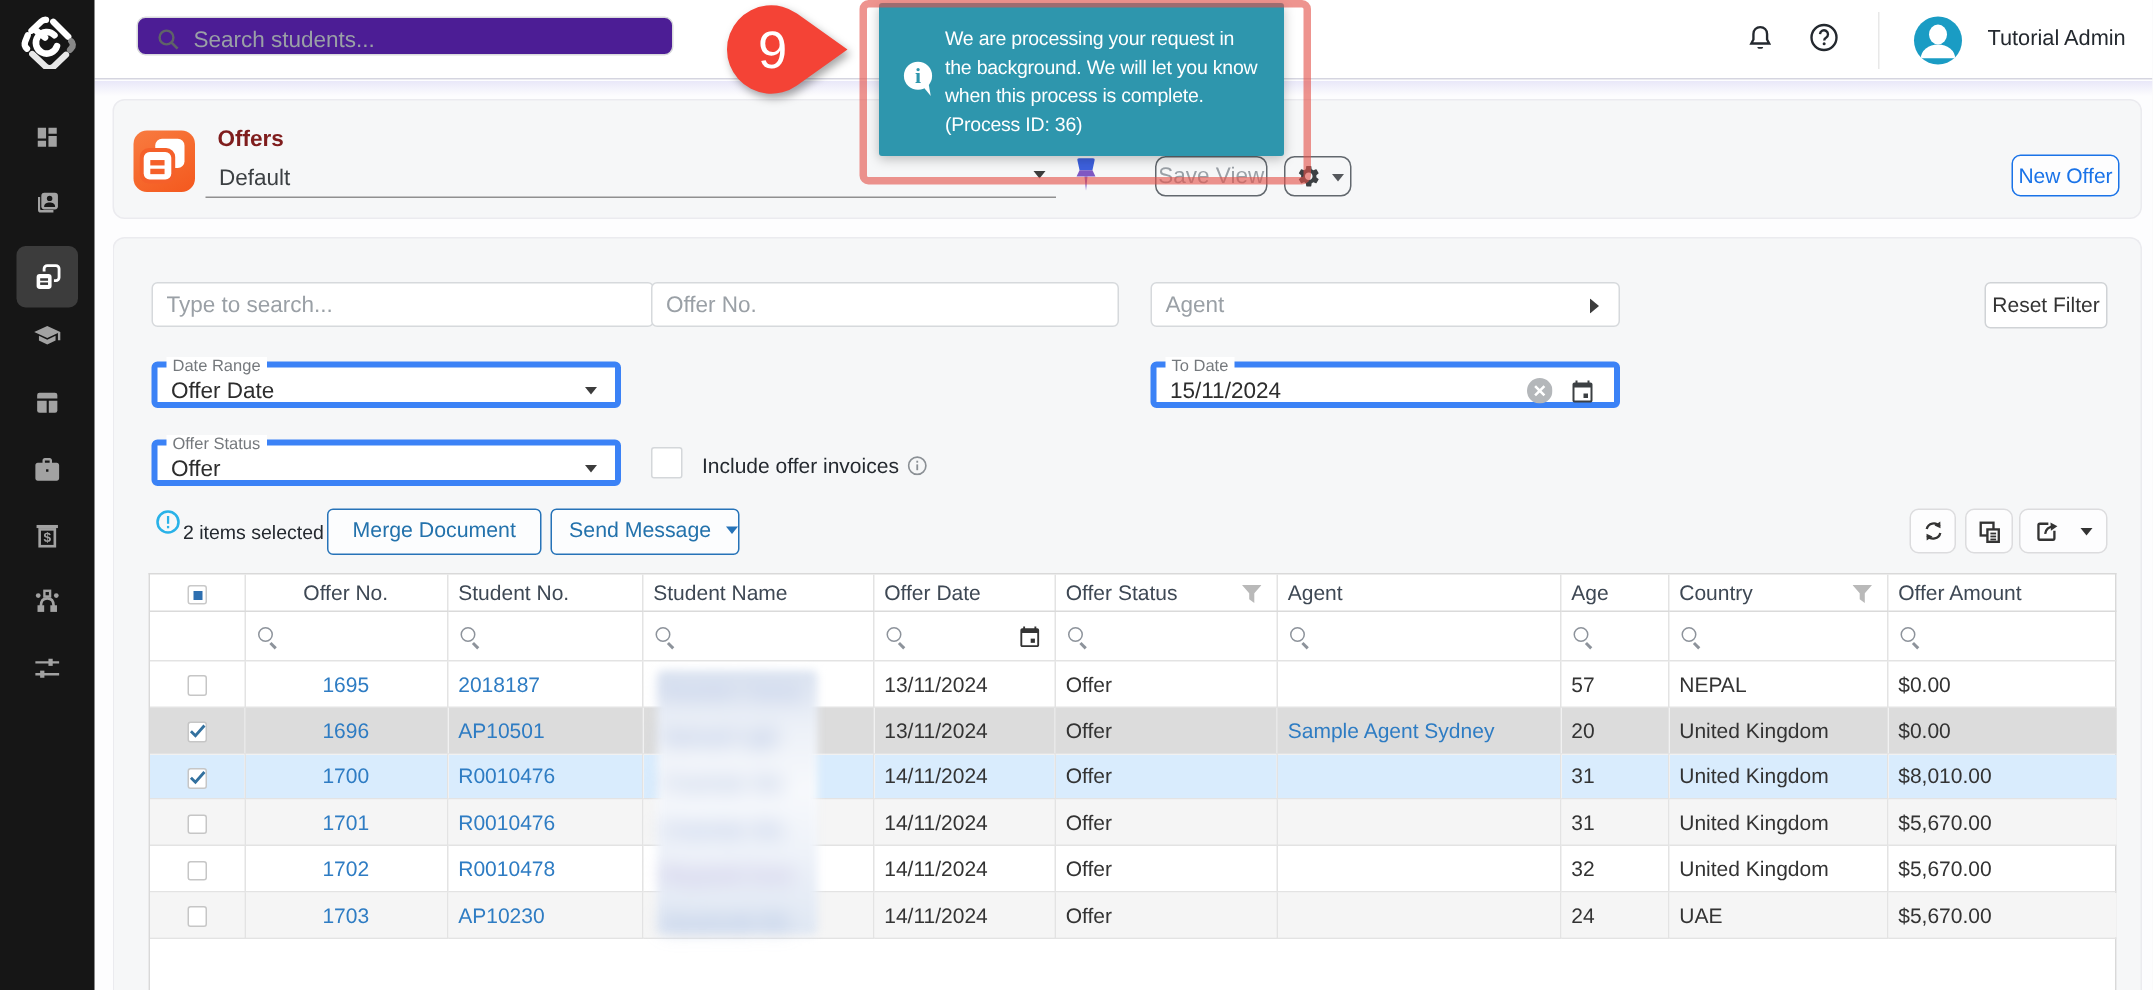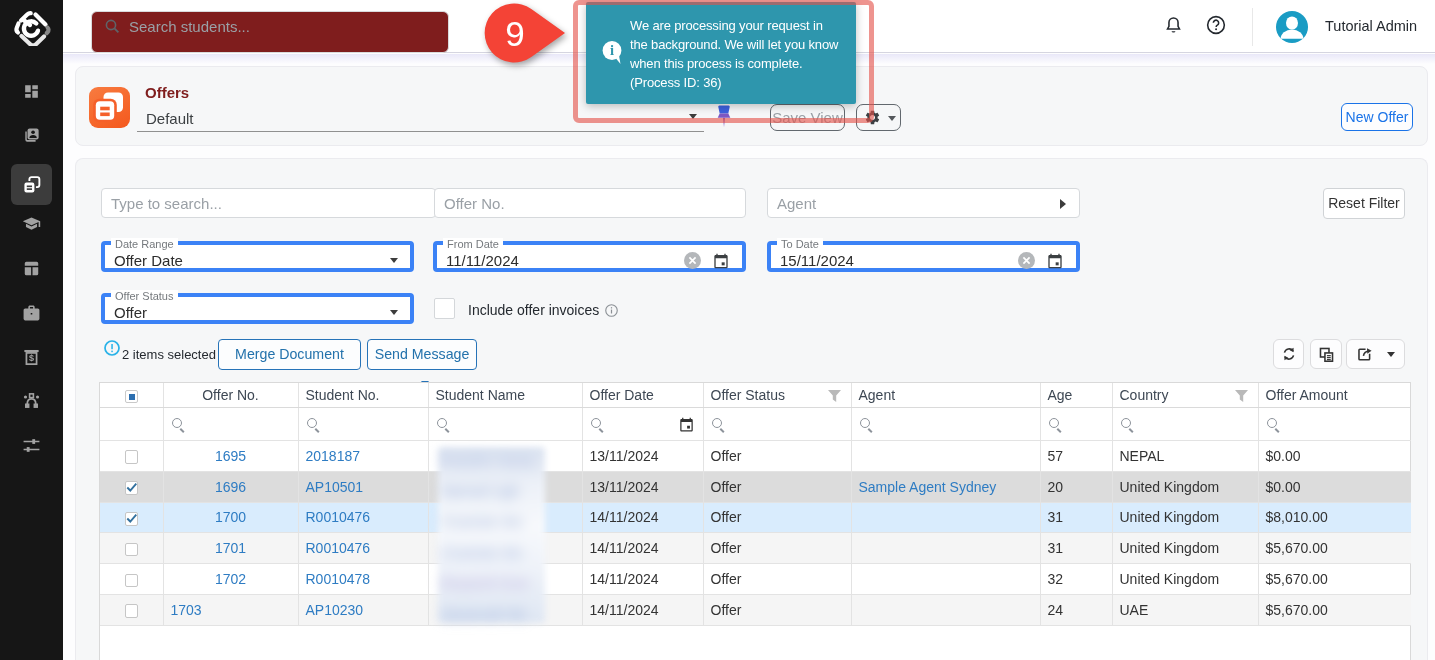--- a/index.html
+++ b/index.html
@@ -7,21 +7,21 @@
 body { font-family:"Liberation Sans",sans-serif; background:#fdfdfe; position:relative; }
 
 
 #sidebar { position:absolute; left:0; top:0; width:63px; height:660px; background:#161616; z-index:30; }
 .nico { position:absolute; left:0; width:63px; text-align:center; }
 #navactive { position:absolute; left:11px; top:164px; width:41px; height:41px; background:#3c3c3c; border-radius:6px; }
 
 
 #topbar { position:absolute; left:63px; top:0; width:1372px; height:53px; background:#fff; border-bottom:1px solid #d5d5e0; z-index:5; }
 #topshadow { position:absolute; left:63px; top:54px; width:1372px; height:10px; background:linear-gradient(rgba(128,120,220,0.16), rgba(255,255,255,0)); z-index:4; }
-#searchbox { position:absolute; left:28px; top:11px; width:358px; height:42px; background:#7f1d1d; border:1px solid #d9dadc; border-radius:6px; }
+#searchbox { position:absolute; left:28px; top:11px; width:358px; height:26px; background:#4c1d95; border:1px solid #d9dadc; border-radius:6px; }
 #searchbox .ph { position:absolute; left:37px; top:6px; font-size:15px; color:#9aa0a6; }
 #tadmin { position:absolute; left:1262px; top:18px; font-size:14.5px; color:#24292f; }
 #avatar { position:absolute; left:1213px; top:11px; width:32px; height:32px; border-radius:50%; background:#1a9cc4; overflow:hidden; }
 #topdivider { position:absolute; left:1189px; top:8px; width:1px; height:38px; background:#e8e8e8; }
 
 
 .card { position:absolute; left:75px; width:1353px; background:#f6f7f8; border:1px solid #ebebef; border-radius:8px; }
 #card1 { top:66px; height:80px; z-index:2; }
 #officon { position:absolute; left:13px; top:20px; width:41px; height:41px; border-radius:9px; background:linear-gradient(150deg,#f87b40 0%,#f66a2e 50%,#f4581e 100%); }
 #h-offers { position:absolute; left:69px; top:17px; font-size:15px; font-weight:bold; color:#7f1d1d; }
@@ -203,32 +203,20 @@
         <path d="M1 0 L7 5 L1 10 z" fill="#3c3c3c"></path>
       </svg>
   </div>
   <div id="btn-reset">Reset Filter</div>
 
   <div class="linp" style="left:25px; top:82px; width:313px;">
       <span class="lbl">Date Range</span>
       <span class="v">Offer Date</span>
     <div class="dcaret" style="right:12px; top:13px;"></div>
   </div>
-  <div class="linp" style="left:357px; top:82px; width:313px;">
-      <span class="lbl">From Date</span>
-      <span class="v">11/11/2024</span>
-    <svg width="17" height="17" viewBox="0 0 17 17" style="position:absolute; right:41px; top:7px;">
-        <circle cx="8.5" cy="8.5" r="8.5" fill="#b4b7ba"></circle>
-        <path d="M5.4 5.4 L11.6 11.6 M11.6 5.4 L5.4 11.6" stroke="#fff" stroke-width="1.7"></path>
-      </svg>
-    <svg width="16" height="16" viewBox="0 0 24 24" style="position:absolute; right:13px; top:8px;">
-        <path fill="#3c4043" d="M20 3h-1V1h-2v2H7V1H5v2H4c-1.1 0-2 .9-2 2v16c0 1.1.9 2 2 2h16c1.1 0 2-.9 2-2V5c0-1.1-.9-2-2-2zm0 18H4V8h16v13z"></path>
-        <rect x="13" y="14" width="4.5" height="4.5" fill="#3c4043"></rect>
-      </svg>
-  </div>
   <div class="linp" style="left:691px; top:82px; width:313px;">
       <span class="lbl">To Date</span>
       <span class="v">15/11/2024</span>
     <svg width="17" height="17" viewBox="0 0 17 17" style="position:absolute; right:41px; top:7px;">
         <circle cx="8.5" cy="8.5" r="8.5" fill="#b4b7ba"></circle>
         <path d="M5.4 5.4 L11.6 11.6 M11.6 5.4 L5.4 11.6" stroke="#fff" stroke-width="1.7"></path>
       </svg>
     <svg width="16" height="16" viewBox="0 0 24 24" style="position:absolute; right:13px; top:8px;">
         <path fill="#3c4043" d="M20 3h-1V1h-2v2H7V1H5v2H4c-1.1 0-2 .9-2 2v16c0 1.1.9 2 2 2h16c1.1 0 2-.9 2-2V5c0-1.1-.9-2-2-2zm0 18H4V8h16v13z"></path>
         <rect x="13" y="14" width="4.5" height="4.5" fill="#3c4043"></rect>
@@ -248,21 +236,21 @@
       <rect x="6.35" y="3.4" width="1.3" height="1.4" fill="#8b9095"></rect>
     </svg>
 
   <svg width="16" height="16" viewBox="0 0 16 16" style="position:absolute; left:28px; top:181px;">
       <circle cx="8" cy="8" r="7" fill="none" stroke="#29b2e8" stroke-width="1.7"></circle>
       <rect x="7.3" y="4" width="1.5" height="5.2" fill="#29b2e8"></rect>
       <rect x="7.3" y="10.6" width="1.5" height="1.6" fill="#29b2e8"></rect>
     </svg>
   <div id="selinfo">2 items selected</div>
   <div class="btn-blue" style="left:142px; top:180px; width:143px;">Merge Document</div>
-  <div class="btn-blue" style="left:291px; top:180px; width:110px;">Send Message
+  <div class="btn-blue" style="left:291px; top:180px; width:126px;text-align:right;">Send Message
     <span style="display:inline-block; width:0; height:0; border-left:4.5px solid transparent; border-right:4.5px solid transparent; border-top:5px solid #2673b8; margin-left:6px; vertical-align:2px;"></span>
   </div>
 
   <div class="tbtn" style="left:1197px; width:31px;">
     <svg width="16" height="16" viewBox="0 0 24 24" style="position:absolute; left:7px; top:6px;">
         <path fill="none" stroke="#333" stroke-width="2.3" d="M5.2 10 a7.2 7.2 0 0 1 12.9 -2.6"></path>
         <path fill="#333" d="M18.8 2.5 L19 9.3 L13 6.5 z"></path>
         <path fill="none" stroke="#333" stroke-width="2.3" d="M18.8 14 a7.2 7.2 0 0 1 -12.9 2.6"></path>
         <path fill="#333" d="M5.2 21.5 L5 14.7 L11 17.5 z"></path>
       </svg>
@@ -390,21 +378,21 @@
         <td></td>
         <td>14/11/2024</td>
         <td>Offer</td>
         <td></td>
         <td>32</td>
         <td>United Kingdom</td>
         <td>$5,670.00</td>
       </tr>
       <tr class="data rstripe">
         <td style="text-align:center;"><span class="cbx"></span></td>
-        <td style=""><a class="lnk">1703</a></td>
+        <td style="text-align:center;"><a class="lnk">1703</a></td>
         <td><a class="lnk">AP10230</a></td>
         <td></td>
         <td>14/11/2024</td>
         <td>Offer</td>
         <td></td>
         <td>24</td>
         <td>UAE</td>
         <td>$5,670.00</td>
       </tr>
     </tbody>

